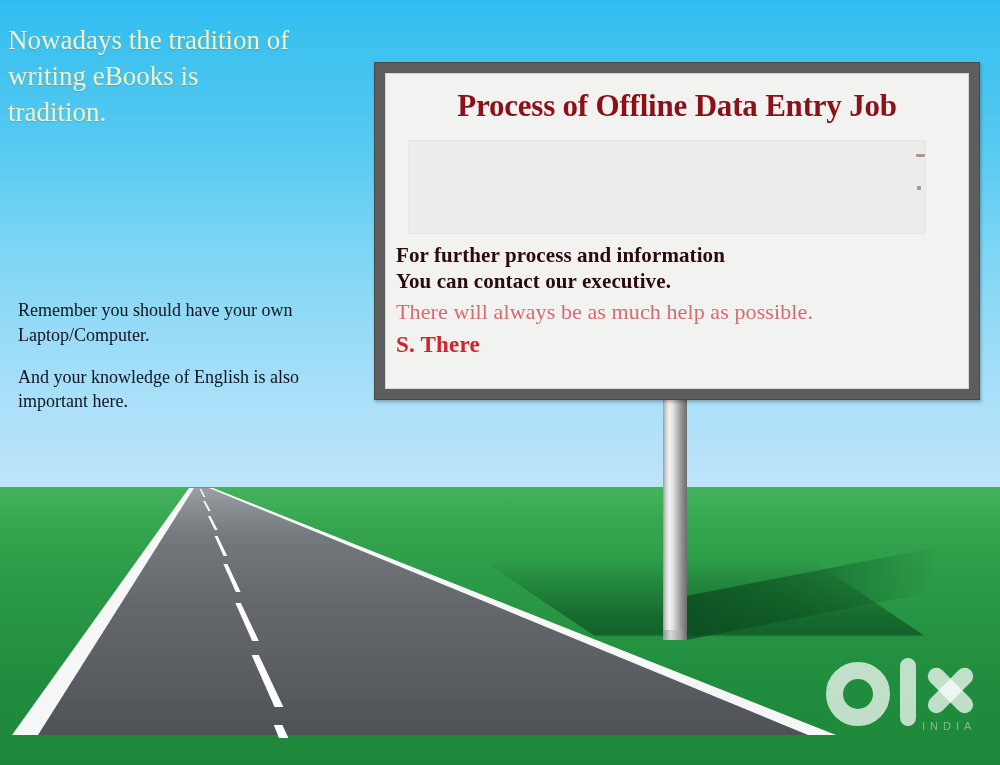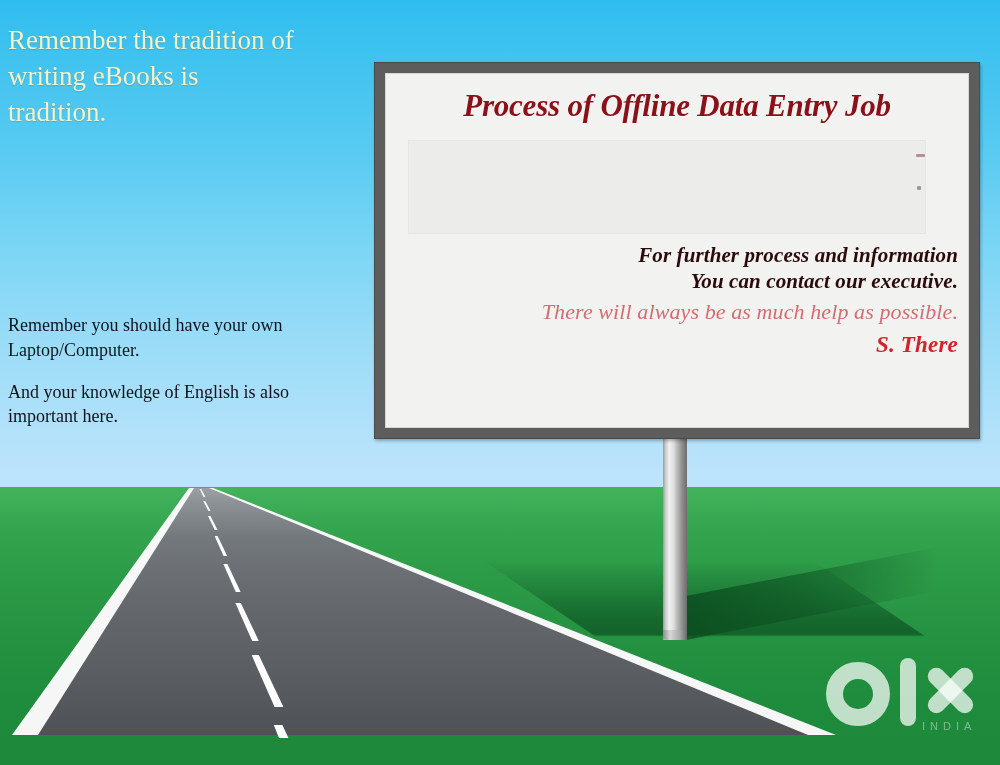--- a/index.html
+++ b/index.html
@@ -121,27 +121,26 @@
     height: 10px;
     background: linear-gradient(to right, #8f8f8f, #d8d8d8 30%, #a9a9a9 70%, #6a6a6a);
     border-radius: 0 0 4px 4px;
   }
 
   .billboard {
     position: absolute;
     left: 374px;
     top: 62px;
     width: 606px;
-    height: 377px;
+    height: 338px;
     background: #5d5d5d;
     border: 1px solid #4a4a4a;
     box-sizing: border-box;
     padding: 10px;
     box-shadow: 1px 2px 3px rgba(0,0,0,0.28);
-    font-style: italic;
   }
   .billboard-inner {
     position: relative;
     width: 100%;
     height: 100%;
     background: #f2f2f0;
     box-sizing: border-box;
     border: 1px solid #d6d6d2;
     overflow: hidden;
   }
@@ -185,21 +184,21 @@
     height: 4px;
     background: rgba(100,100,105,0.6);
     border-radius: 1px;
   }
 
   .board-body {
     position: absolute;
     left: 0;
     right: 0;
     top: 168px;
-    text-align: right;
+    text-align: left;
     padding: 0 10px;
   }
   .board-line-1,
   .board-line-2 {
     color: #2b0a0c;
     font-weight: bold;
     font-size: 21px;
     line-height: 1.25;
     letter-spacing: 0.1px;
   }
@@ -228,24 +227,23 @@
     margin: 0;
     color: #f2f3c8;
     font-size: 27px;
     line-height: 1.34;
     text-shadow: 0 1px 1px rgba(60,100,120,0.28);
   }
   .headline-gap { height: 26px; }
 
   .note-block {
     position: absolute;
-    left: 8px;
+    left: 18px;
     top: 298px;
     width: 346px;
-    margin-top: 15px;
   }
   .note-block p {
     margin: 0;
     color: #10131c;
     font-size: 18px;
     line-height: 1.38;
   }
   .note-gap { height: 17px; }
 
   
@@ -366,21 +364,21 @@
         <div class="board-signature">S. There</div>
       </div>
 
     </div>
   </div>
 
   <div class="stray-dash"></div>
   <div class="stray-dot"></div>
 
   <div class="headline-block">
-    <p>Remember the tradition of</p>
+    <p>Nowadays the tradition of</p>
     <p>writing eBooks is</p>
     <p>tradition.</p>
     <div class="headline-gap"></div>
   </div>
 
   <div class="note-block">
     <p>Remember you should have your own</p>
     <p>Laptop/Computer.</p>
     <div class="note-gap"></div>
     <p>And your knowledge of English is also</p>

